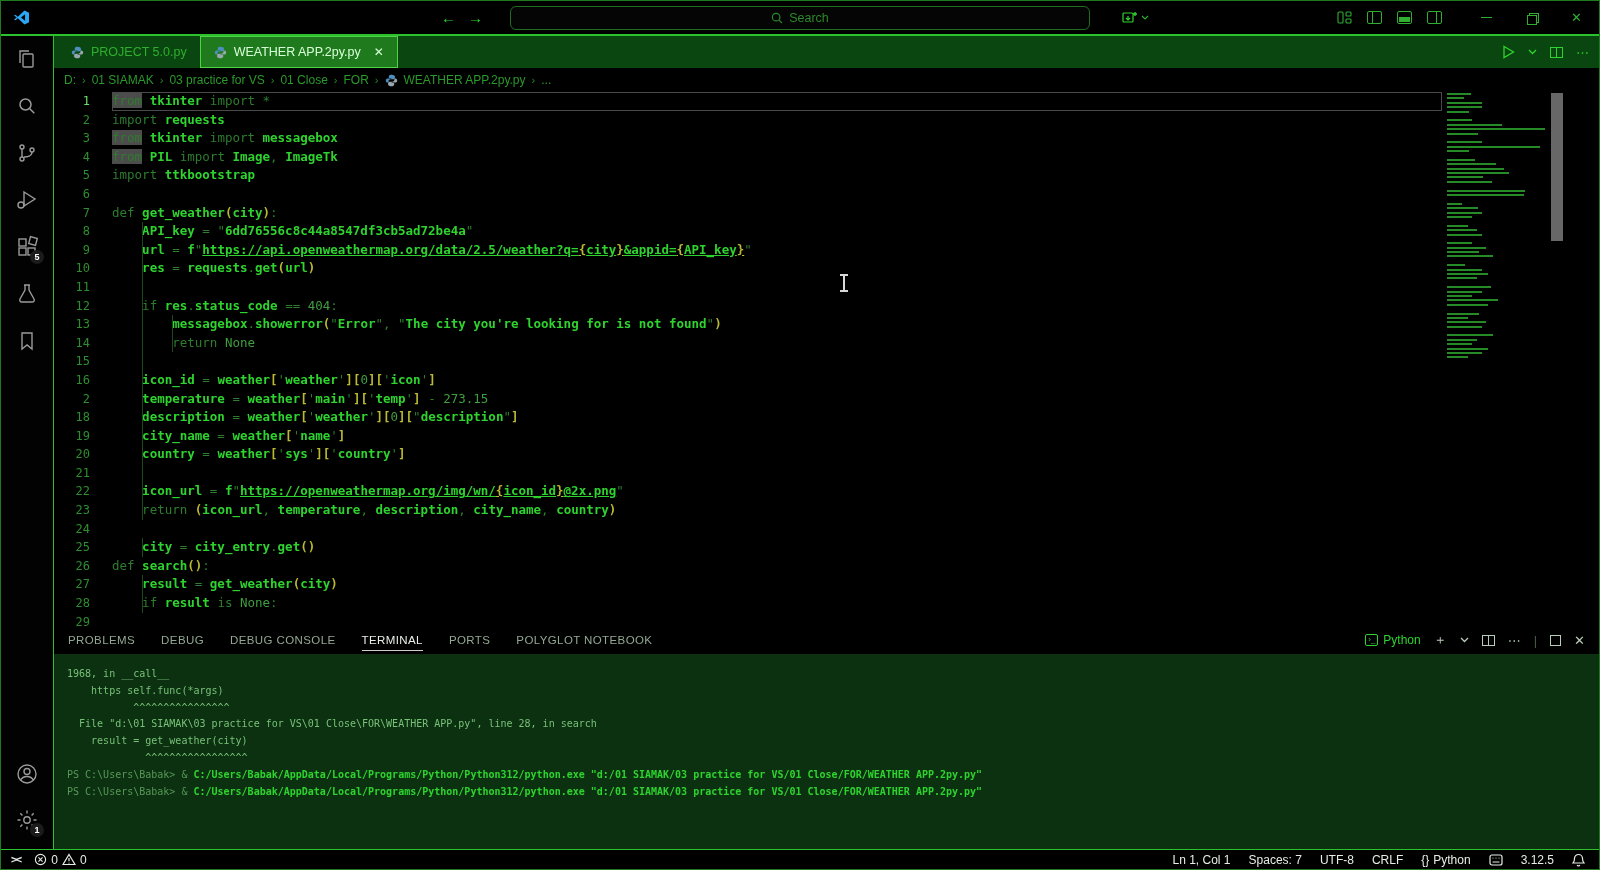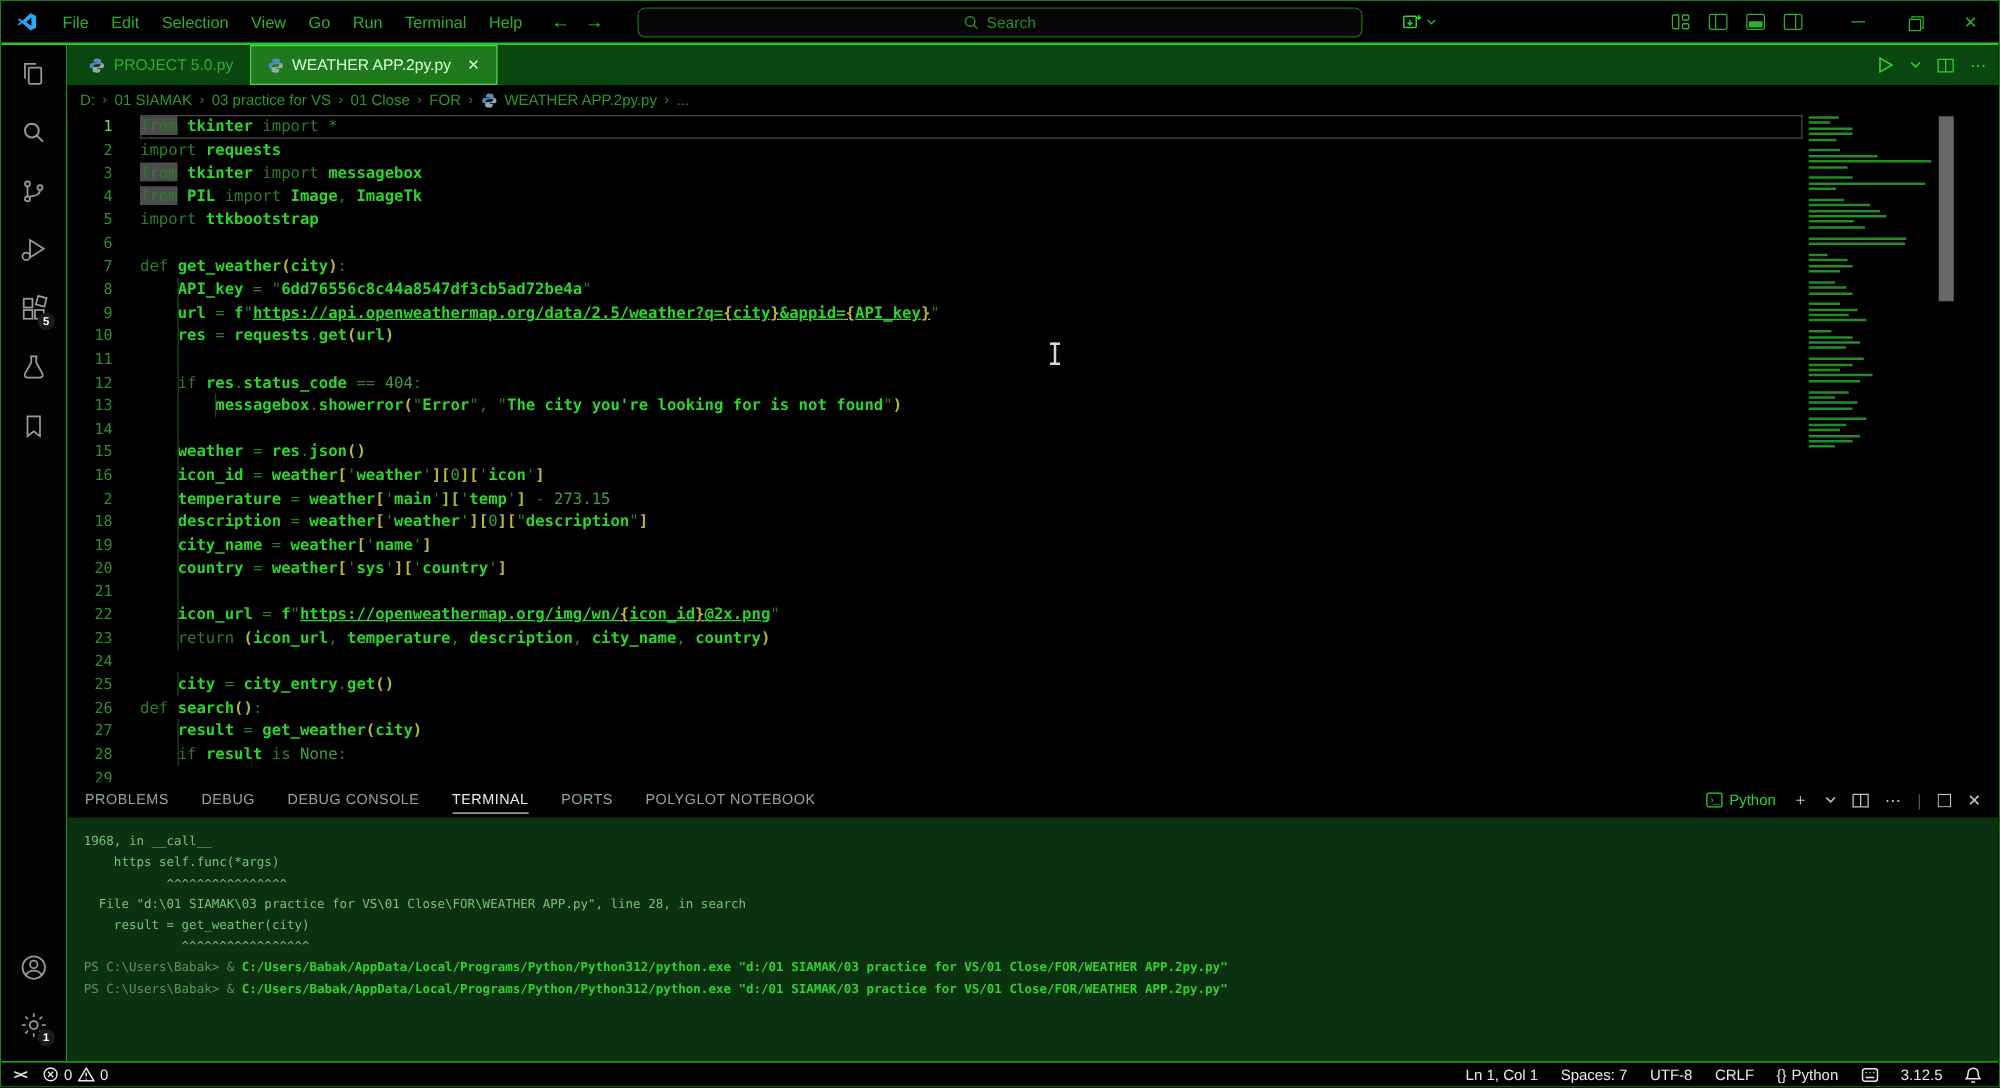--- a/index.html
+++ b/index.html
@@ -107,30 +107,20 @@
 <body>
 
 <div class="window">
 
   <div class="titlebar">
     <span class="logo">
       <svg width="15" height="15" viewBox="0 0 16 16">
           <path fill="#2aa7f5" d="M11.2.6 4.1 7.1 1.5 5.1 0 5.9l2.9 2.1L0 10.1l1.5.8 2.6-2 7.1 6.5 4.8-2.3V2.9L11.2.6zm.6 3.9v7l-4.4-3.5 4.4-3.5z"></path>
         </svg>
     </span>
-    <nav class="menubar" id="menubar">
-        <span class="menu-item">File</span>
-        <span class="menu-item">Edit</span>
-        <span class="menu-item">Selection</span>
-        <span class="menu-item">View</span>
-        <span class="menu-item">Go</span>
-        <span class="menu-item">Run</span>
-        <span class="menu-item">Terminal</span>
-        <span class="menu-item">Help</span>
-      </nav>
     <div class="nav-arrows">
       <span>←</span>
       <span>→</span>
     </div>
     <div class="searchbox">
       <span>
         <svg width="12" height="12" viewBox="0 0 14 14" fill="none" stroke="#2a8a2a" stroke-width="1.4">
             <circle cx="6" cy="6" r="4.4"></circle>
             <path d="m9.4 9.4 3.4 3.4"></path>
           </svg>
@@ -335,22 +325,22 @@
           <div class="crow"><span class="tk-k tk-h">from</span><span class="tk-o"> </span><span class="tk-i">PIL</span><span class="tk-o"> </span><span class="tk-k">import</span><span class="tk-o"> </span><span class="tk-i">Image</span><span class="tk-o">,</span><span class="tk-o"> </span><span class="tk-i">ImageTk</span></div>
           <div class="crow"><span class="tk-k">import</span><span class="tk-o"> </span><span class="tk-i">ttkbootstrap</span></div>
           <div class="crow"></div>
           <div class="crow"><span class="tk-k">def</span><span class="tk-o"> </span><span class="tk-i">get_weather</span><span class="tk-b">(</span><span class="tk-i">city</span><span class="tk-b">)</span><span class="tk-o">:</span></div>
           <div class="crow"><span class="guide" style="left: 30.1px;"></span><span class="tk-o">    </span><span class="tk-i">API_key</span><span class="tk-o"> = </span><span class="tk-q">"</span><span class="tk-s">6dd76556c8c44a8547df3cb5ad72be4a</span><span class="tk-q">"</span></div>
           <div class="crow"><span class="guide" style="left: 30.1px;"></span><span class="tk-o">    </span><span class="tk-i">url</span><span class="tk-o"> = </span><span class="tk-i">f</span><span class="tk-q">"</span><span class="tk-s tk-u">https://api.openweathermap.org/data/2.5/weather?q=</span><span class="tk-b tk-u">{</span><span class="tk-i tk-u">city</span><span class="tk-b tk-u">}</span><span class="tk-s tk-u">&amp;appid=</span><span class="tk-b tk-u">{</span><span class="tk-i tk-u">API_key</span><span class="tk-b tk-u">}</span><span class="tk-q">"</span></div>
           <div class="crow"><span class="guide" style="left: 30.1px;"></span><span class="tk-o">    </span><span class="tk-i">res</span><span class="tk-o"> = </span><span class="tk-i">requests</span><span class="tk-o">.</span><span class="tk-i">get</span><span class="tk-b">(</span><span class="tk-i">url</span><span class="tk-b">)</span></div>
           <div class="crow"><span class="guide" style="left: 30.1px;"></span></div>
           <div class="crow"><span class="guide" style="left: 30.1px;"></span><span class="tk-o">    </span><span class="tk-k">if</span><span class="tk-o"> </span><span class="tk-i">res</span><span class="tk-o">.</span><span class="tk-i">status_code</span><span class="tk-o"> == </span><span class="tk-n">404</span><span class="tk-o">:</span></div>
           <div class="crow"><span class="guide" style="left: 30.1px;"></span><span class="guide" style="left: 60.2px;"></span><span class="tk-o">        </span><span class="tk-i">messagebox</span><span class="tk-o">.</span><span class="tk-i">showerror</span><span class="tk-b">(</span><span class="tk-q">"</span><span class="tk-s">Error</span><span class="tk-q">"</span><span class="tk-o">, </span><span class="tk-q">"</span><span class="tk-s">The city you're looking for is not found</span><span class="tk-q">"</span><span class="tk-b">)</span></div>
+          <div class="crow"><span class="guide" style="left: 30.1px;"></span><span class="guide" style="left: 60.2px;"></span><span class="tk-o">        </span><span class="tk-k">return</span><span class="tk-o"> </span><span class="tk-n">None</span></div>
           <div class="crow"><span class="guide" style="left: 30.1px;"></span></div>
-          <div class="crow"><span class="guide" style="left: 30.1px;"></span><span class="tk-o">    </span><span class="tk-i">weather</span><span class="tk-o"> = </span><span class="tk-i">res</span><span class="tk-o">.</span><span class="tk-i">json</span><span class="tk-b">(</span><span class="tk-b">)</span></div>
           <div class="crow"><span class="guide" style="left: 30.1px;"></span><span class="tk-o">    </span><span class="tk-i">icon_id</span><span class="tk-o"> = </span><span class="tk-i">weather</span><span class="tk-b">[</span><span class="tk-q">'</span><span class="tk-s">weather</span><span class="tk-q">'</span><span class="tk-b">]</span><span class="tk-b">[</span><span class="tk-n">0</span><span class="tk-b">]</span><span class="tk-b">[</span><span class="tk-q">'</span><span class="tk-s">icon</span><span class="tk-q">'</span><span class="tk-b">]</span></div>
           <div class="crow"><span class="guide" style="left: 30.1px;"></span><span class="tk-o">    </span><span class="tk-i">temperature</span><span class="tk-o"> = </span><span class="tk-i">weather</span><span class="tk-b">[</span><span class="tk-q">'</span><span class="tk-s">main</span><span class="tk-q">'</span><span class="tk-b">]</span><span class="tk-b">[</span><span class="tk-q">'</span><span class="tk-s">temp</span><span class="tk-q">'</span><span class="tk-b">]</span><span class="tk-o"> - </span><span class="tk-n">273.15</span></div>
           <div class="crow"><span class="guide" style="left: 30.1px;"></span><span class="tk-o">    </span><span class="tk-i">description</span><span class="tk-o"> = </span><span class="tk-i">weather</span><span class="tk-b">[</span><span class="tk-q">'</span><span class="tk-s">weather</span><span class="tk-q">'</span><span class="tk-b">]</span><span class="tk-b">[</span><span class="tk-n">0</span><span class="tk-b">]</span><span class="tk-b">[</span><span class="tk-q">"</span><span class="tk-s">description</span><span class="tk-q">"</span><span class="tk-b">]</span></div>
           <div class="crow"><span class="guide" style="left: 30.1px;"></span><span class="tk-o">    </span><span class="tk-i">city_name</span><span class="tk-o"> = </span><span class="tk-i">weather</span><span class="tk-b">[</span><span class="tk-q">'</span><span class="tk-s">name</span><span class="tk-q">'</span><span class="tk-b">]</span></div>
           <div class="crow"><span class="guide" style="left: 30.1px;"></span><span class="tk-o">    </span><span class="tk-i">country</span><span class="tk-o"> = </span><span class="tk-i">weather</span><span class="tk-b">[</span><span class="tk-q">'</span><span class="tk-s">sys</span><span class="tk-q">'</span><span class="tk-b">]</span><span class="tk-b">[</span><span class="tk-q">'</span><span class="tk-s">country</span><span class="tk-q">'</span><span class="tk-b">]</span></div>
           <div class="crow"><span class="guide" style="left: 30.1px;"></span></div>
           <div class="crow"><span class="guide" style="left: 30.1px;"></span><span class="tk-o">    </span><span class="tk-i">icon_url</span><span class="tk-o"> = </span><span class="tk-i">f</span><span class="tk-q">"</span><span class="tk-s tk-u">https://openweathermap.org/img/wn/</span><span class="tk-b tk-u">{</span><span class="tk-i tk-u">icon_id</span><span class="tk-b tk-u">}</span><span class="tk-s tk-u">@2x.png</span><span class="tk-q">"</span></div>
           <div class="crow"><span class="guide" style="left: 30.1px;"></span><span class="tk-o">    </span><span class="tk-k">return</span><span class="tk-o"> </span><span class="tk-b">(</span><span class="tk-i">icon_url</span><span class="tk-o">, </span><span class="tk-i">temperature</span><span class="tk-o">, </span><span class="tk-i">description</span><span class="tk-o">, </span><span class="tk-i">city_name</span><span class="tk-o">, </span><span class="tk-i">country</span><span class="tk-b">)</span></div>
           <div class="crow"></div>
           <div class="crow"><span class="guide" style="left: 30.1px;"></span><span class="tk-o">    </span><span class="tk-i">city</span><span class="tk-o"> = </span><span class="tk-i">city_entry</span><span class="tk-o">.</span><span class="tk-i">get</span><span class="tk-b">(</span><span class="tk-b">)</span></div>

